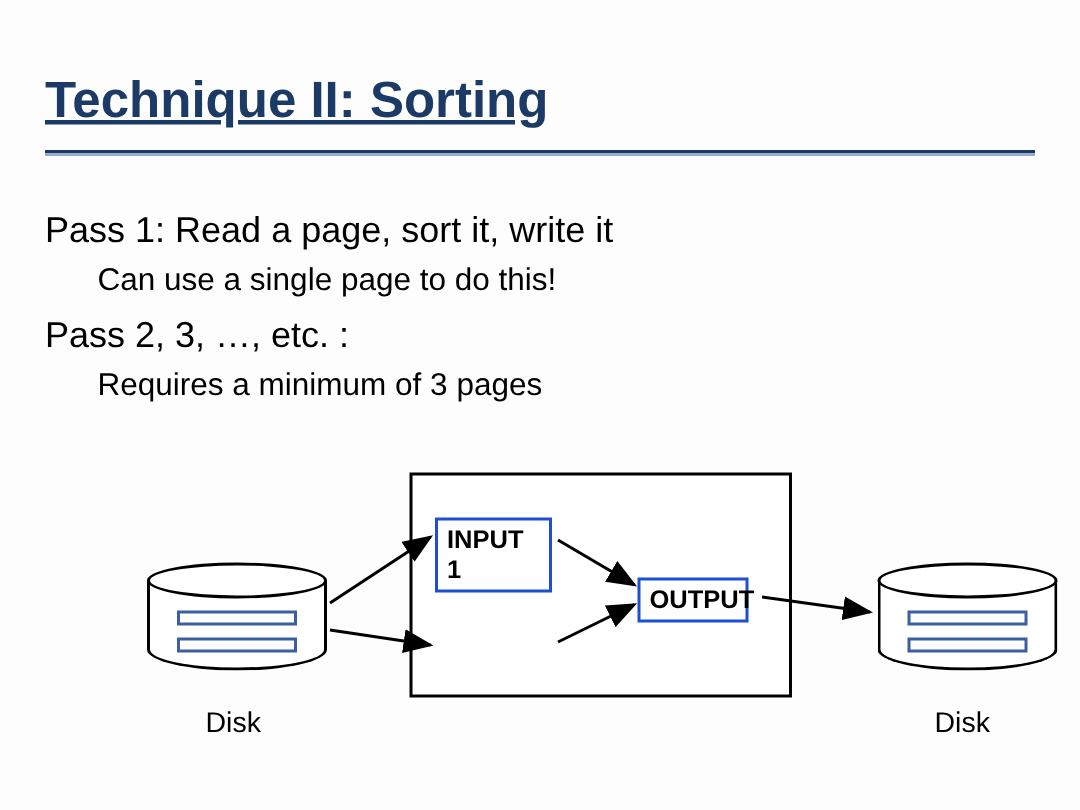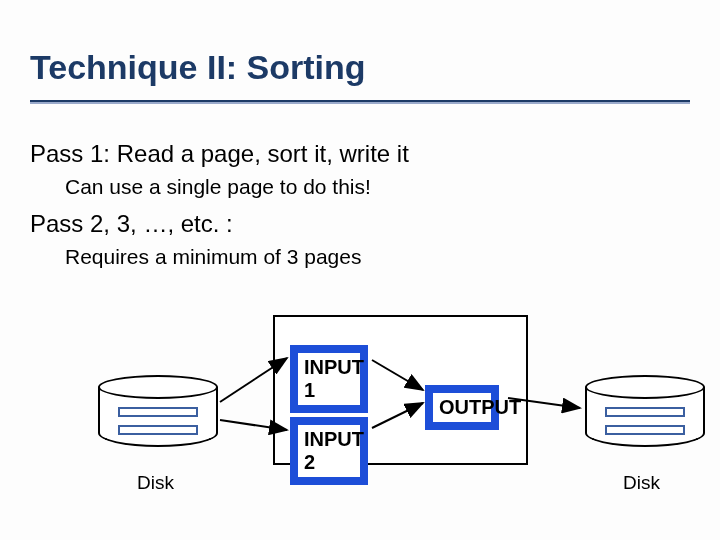--- a/index.html
+++ b/index.html
@@ -14,20 +14,21 @@
     position: relative;
     width: 720px; height: 540px;
   }
   .title {
     position: absolute;
     left: 30px; top: 48px;
     font-size: 34px;
     font-weight: bold;
     color: #1c3a66;
     font-family: "Gill Sans", "Trebuchet MS", sans-serif;
+    text-decoration: underline;
   }
   .title-hr {
     position: absolute;
     left: 30px; top: 100px;
     width: 660px; height: 0;
     border-top: 2px solid #1c3a66;
     border-bottom: 2px solid #9aaacb;
   }
   .pass1 {
     position: absolute;
@@ -65,24 +66,24 @@
     background: #fff;
   }
   .mem-label {
     position: absolute;
     left: 300px; top: 473px;
     font-size: 19px;
     font-family: Arial, sans-serif;
   }
   .buf {
     position: absolute;
-    border: 8px solid #1d4ed8;
+    border: 2px solid #1d4ed8;
     background: #fff;
     font-family: Arial, sans-serif;
-    font-size: 20px;
+    font-size: 17px;
     font-weight: bold;
     padding: 3px 6px 3px 6px;
   }
   .buf.input1 { left: 290px; top: 345px; width: 78px; }
   .buf.input2 { left: 290px; top: 417px; width: 78px; }
   .buf.output { left: 425px; top: 385px; width: 74px; }
 
   .disk-label-left {
     position: absolute; left: 137px; top: 472px;
     font-family: Arial, sans-serif; font-size: 19px;
@@ -161,21 +162,20 @@
     <div class="body"></div>
       <div class="top"></div>
     <div class="slot s1"></div>
       <div class="slot s2"></div>
   </div>
   <div class="disk-label-right">Disk</div>
 
   <div class="mem-box"></div>
 
   <div class="buf input1">INPUT 1</div>
-  <div class="buf input2">INPUT 2</div>
   <div class="buf output">OUTPUT</div>
 
   <svg class="arrows">
     <defs>
       <marker id="ah" markerWidth="10" markerHeight="8" refX="9" refY="4" orient="auto">
         <path d="M0,0 L10,4 L0,8 Z" fill="#000"></path>
       </marker>
     </defs>
 
     <line x1="220" y1="402" x2="287" y2="358" stroke="#000" stroke-width="2" marker-end="url(#ah)"></line>

